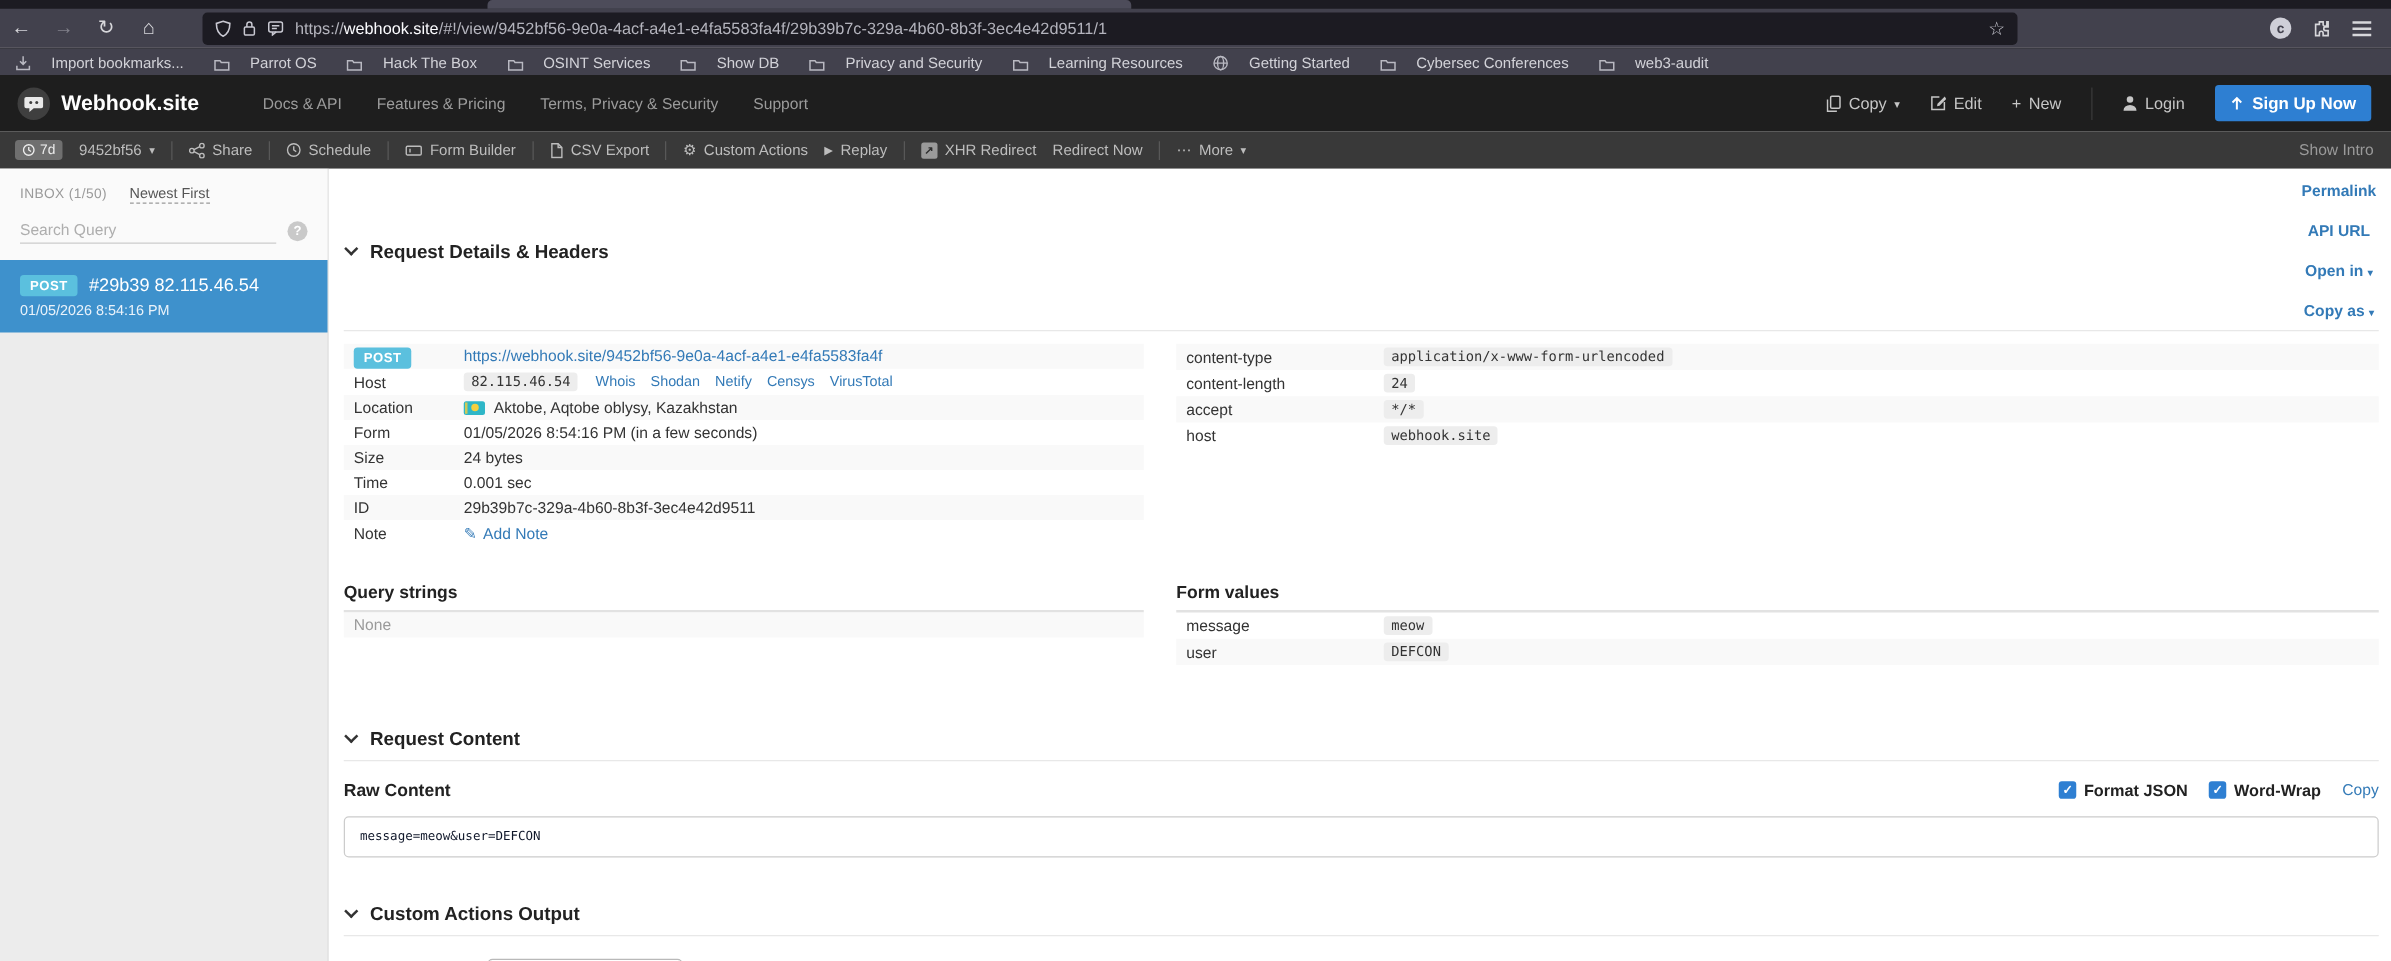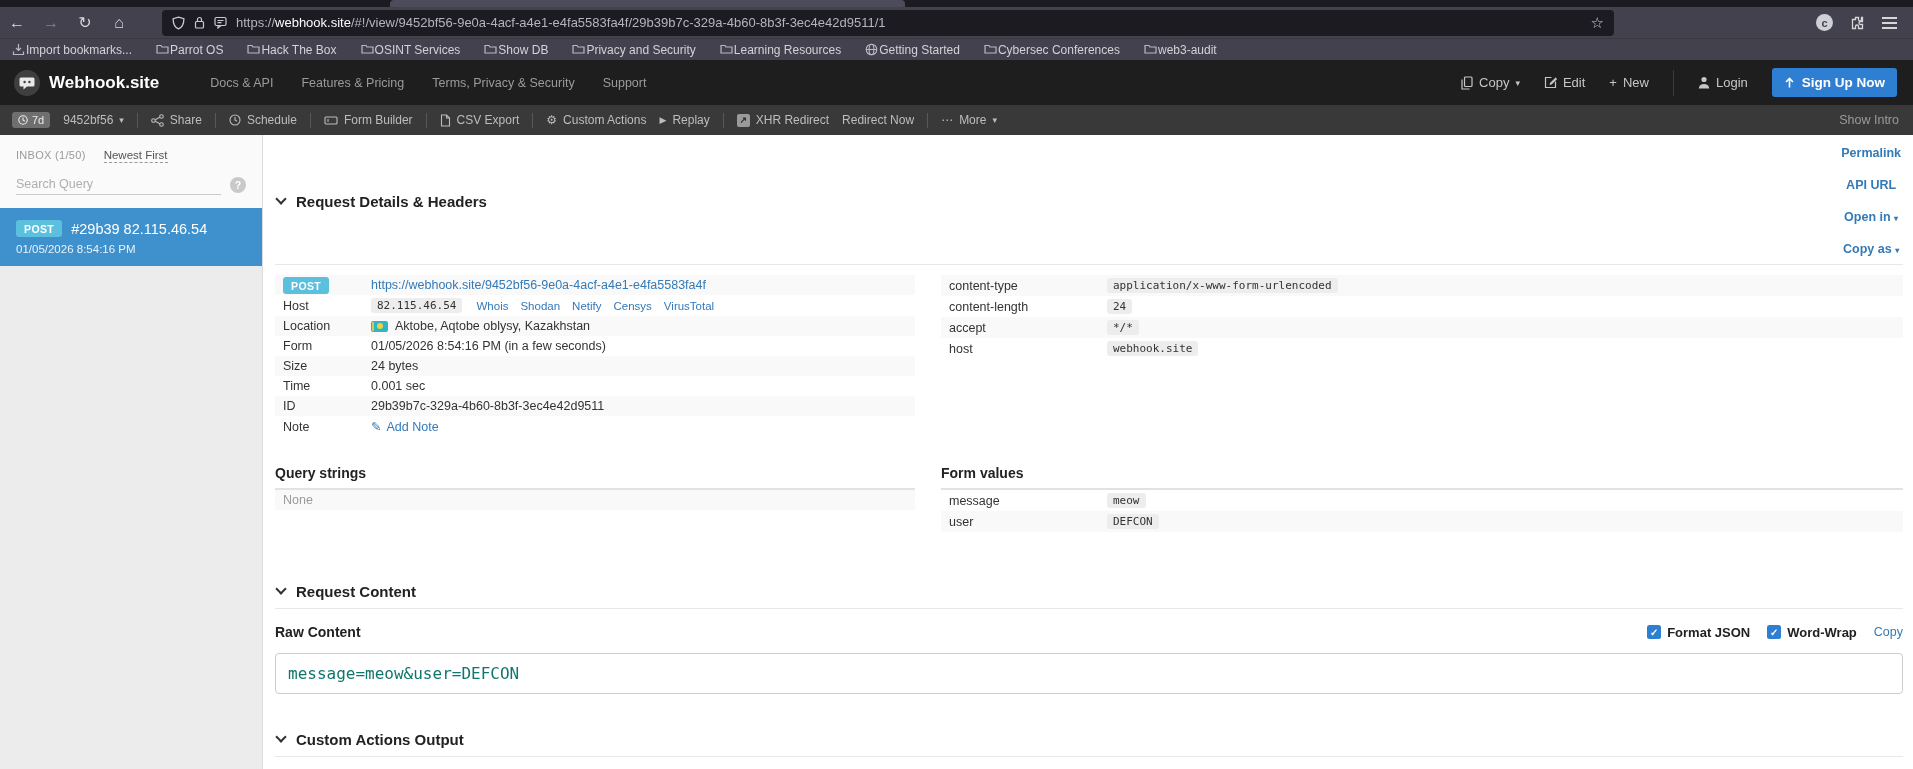--- a/index.html
+++ b/index.html
@@ -18,21 +18,21 @@
   .urlbar .ic { margin-right:9px; color:#c9c9d2; }
   .url-text { white-space:nowrap; overflow:hidden; }
   .url-domain { color:#fbfbfe; }
   .url-star { margin-left:auto; font-size:15px; color:#cfcfd8; }
   .chrome-right { display:flex; align-items:center; gap:17px; margin-left:auto; margin-right:16px; }
   .ext-c { width:17px; height:17px; border-radius:50%; background:#cfcfd8; color:#42414d; font-size:11px; font-weight:bold; display:flex; align-items:center; justify-content:center; }
   .hamburger div { width:15px; height:2px; background:#d7d7db; margin:3px 0; }
 
   
   .bookmarks { height:22px; background:#42414d; border-top:1px solid #39383f; display:flex; align-items:center; gap:24px; padding-left:12px; font-size:12px; color:#d2d2d8; }
-  .bm { display:flex; align-items:flex-start; gap:1px; white-space:nowrap; }
+  .bm { display:flex; align-items:flex-end; gap:16px; white-space:nowrap; }
   .bm svg { color:#b9b9c2; }
 
   
   .site-header { height:45px; background:#1e1e1e; display:flex; align-items:center; color:#9b9b9b; }
   .brand { display:flex; align-items:center; gap:9px; margin-left:14px; color:#fff; font-weight:bold; font-size:17px; }
   .logo { width:26px; height:26px; border-radius:50%; background:#3f3f3f; display:flex; align-items:center; justify-content:center; }
   .site-nav { display:flex; gap:28px; margin-left:51px; font-size:12.5px; }
   .hdr-right { margin-left:auto; display:flex; align-items:center; gap:24px; margin-right:16px; font-size:13px; color:#c6c6c6; }
   .hdr-item { display:flex; align-items:center; gap:6px; white-space:nowrap; }
   .vdiv { width:1px; height:26px; background:#3a3a3a; }
@@ -90,21 +90,21 @@
   .none-text { color:#9a9a9a; }
   .form-rows .trow:nth-child(even) { background:#f9f9f9; }
 
   .big-gap { margin-top:40px; }
   .raw-row { display:flex; align-items:center; margin-top:15px; }
   .raw-title { font-size:14px; font-weight:bold; color:#222; }
   .raw-ctrls { margin-left:auto; display:flex; align-items:center; gap:17px; }
   .chk { display:flex; align-items:center; gap:6px; font-size:13px; font-weight:bold; color:#222; }
   .chk-box { width:14px; height:14px; background:#2e7fd2; border-radius:2.5px; color:#fff; font-size:10px; display:flex; align-items:center; justify-content:center; }
   .copy-link { color:#337ab7; font-size:12.5px; }
-  .content-box { margin-top:13px; border:1px solid #ccc; border-radius:4px; padding:10px 12px; font-family:"DejaVu Sans Mono",monospace; font-size:16px; color:#0f766e; }
+  .content-box { margin-top:13px; border:1px solid #ccc; border-radius:4px; padding:10px 12px; font-family:"DejaVu Sans Mono",monospace; font-size:10px; color:#0f172a; }
 
   .cao-row { display:flex; margin-top:18px; gap:17px; }
   .no-output { font-size:13.5px; color:#222; }
   .cca-btn { border:1px solid #b9b9b9; border-radius:4px; background:#fff; padding:4px 10px; font-size:12px; color:#222; display:flex; align-items:center; gap:6px; font-family:"Liberation Sans",sans-serif; }
 </style>
 </head>
 <body>
 
 <div class="browser">
   <div class="tabstrip"></div>

